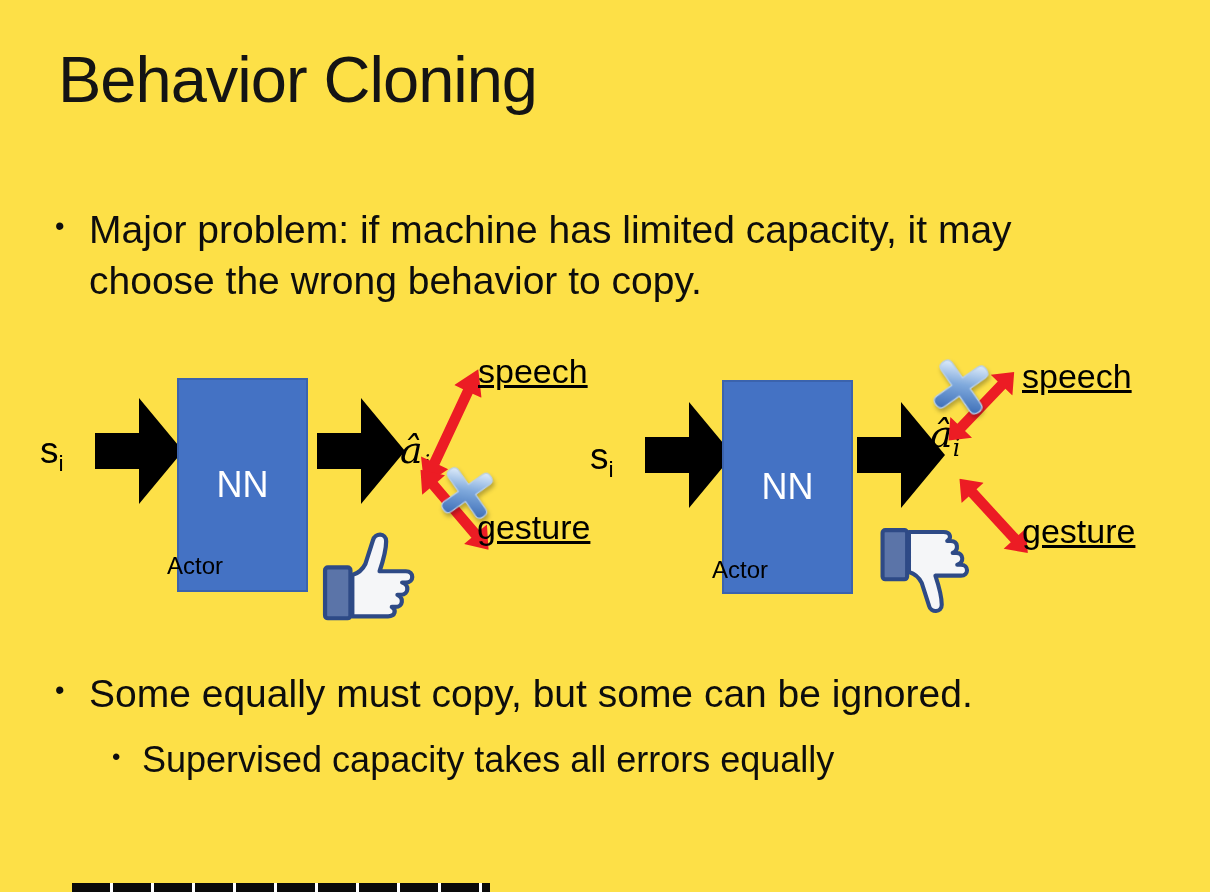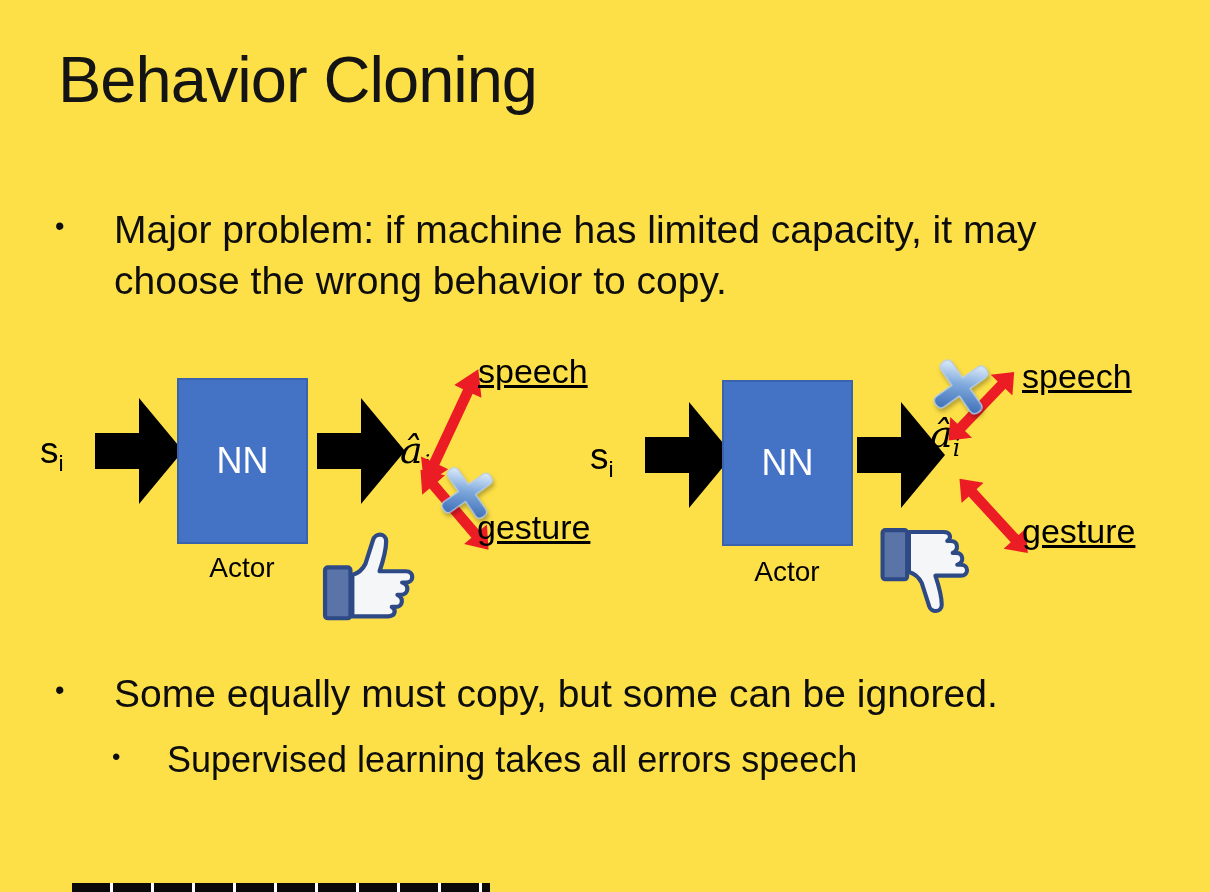--- a/index.html
+++ b/index.html
@@ -6,38 +6,38 @@
   .slide{
     position:relative;width:1210px;height:892px;background:#fde047;
     font-family:"Liberation Sans",sans-serif;color:#0d0d0d;overflow:hidden;padding-left:26px;
   }
   .abs{position:absolute;}
   .title{
     left:58px;top:42px;font-size:65px;font-weight:300;letter-spacing:-1px;color:#141414;
   }
   .bullet-row{display:flex;align-items:flex-start;}
   .bullet-marker{flex:0 0 34px;font-size:27px;padding-top:7px;color:#0d0d0d;}
-  .bullet-text{font-size:39px;line-height:1.32;color:#0d0d0d;margin-left:25px;}
+  .bullet-text{font-size:39px;line-height:1.32;color:#0d0d0d;}
   .b1{left:55px;top:204px;width:1060px;}
   .b1 .bullet-text{width:1005px;}
   .b2{left:55px;top:668px;width:1120px;}
   .b2a{left:112px;top:736px;}
   .b2a .bullet-marker{flex:0 0 30px;font-size:24px;padding-top:7px;}
   .b2a .bullet-text{font-size:36px;}
 
   .nn-box{
-    width:131px;height:166px;background:#4472C4;border:2px solid #3B63AD;
+    width:131px;height:214px;background:#4472C4;border:2px solid #3B63AD;
     display:flex;align-items:center;justify-content:center;box-sizing:border-box;
   }
   .nn-label{color:#ffffff;font-size:36px;}
   .io-label{font-size:37px;color:#000;text-align:right;}
   .io-label sub{font-size:0.62em;}
   .action-label{font-family:"DejaVu Serif",serif;font-style:italic;font-size:38px;color:#000;}
   .action-label sub{font-size:0.62em;font-style:italic;}
-  .actor-label{font-size:28px;color:#000;width:150px;text-align:center;}
+  .actor-label{font-size:24px;color:#000;width:150px;}
   .diag-word{font-size:34px;color:#000;text-decoration:underline;}
 
   .red-arrow{transform-origin:0 50%;}
   .cross-icon{transform:rotate(10deg);filter:drop-shadow(2px 3px 2px rgba(0,0,0,0.28));}
   .flipv{transform:scaleY(-1);}
 
   .cutoff-strip{
     left:72px;top:883px;width:418px;height:9px;
     background:repeating-linear-gradient(90deg,#0a0a0a 0 38px,#ffffff 38px 41px);
   }
@@ -156,18 +156,18 @@
     <path d="M34,94 L34,50 C41,48 45,44 48,38 L56,13 C58,5 70,5 70,14 C70,22 67,34 63,46 L91,46 C100,46 100,58 91,58 L87,58 C95,60 94,71 86,71 L82,71 C89,74 88,84 80,84 L76,84 C81,87 80,94 72,94 Z" fill="#F5F6F8" stroke="#2E4A86" stroke-width="4.5" stroke-linejoin="round"></path>
   </svg>
 
   <div class="abs bullet-row b2">
     <span class="bullet-marker">•</span>
     <span class="bullet-text">Some equally must copy, but some can be ignored.</span>
   </div>
 
   <div class="abs bullet-row b2a">
     <span class="bullet-marker">•</span>
-    <span class="bullet-text">Supervised learning takes all errors speech</span>
+    <span class="bullet-text">Supervised capacity takes all errors equally</span>
   </div>
 
   <div class="abs cutoff-strip"></div>
 
 </div>
 
 </body></html>

